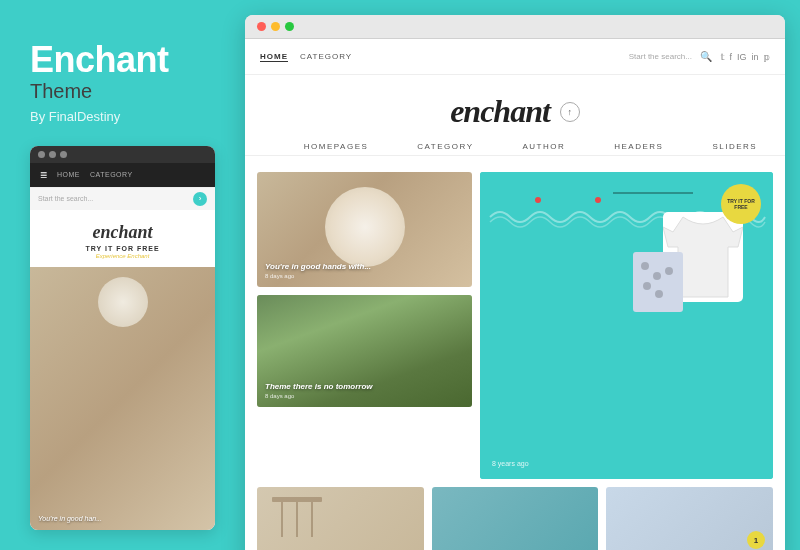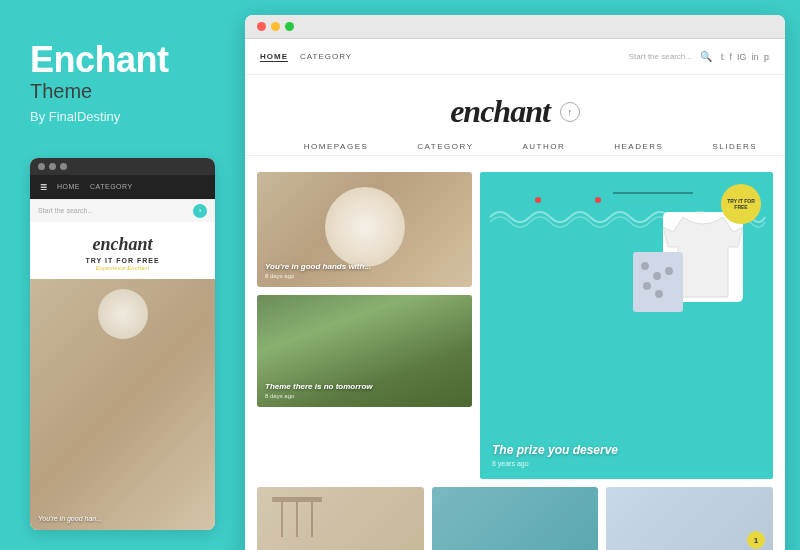--- a/index.html
+++ b/index.html
@@ -35,21 +35,21 @@
     .left-panel .brand-subtitle {
       font-size: 20px;
       font-weight: 400;
       color: #404040;
       margin-bottom: 6px;
     }
 
     .left-panel .brand-author {
       font-size: 13px;
       color: rgba(255,255,255,0.85);
-      margin-bottom: 34px;
+      margin-bottom: 22px;
     }
 
     
     .mini-preview {
       background: white;
       border-radius: 8px;
       overflow: hidden;
       flex: 1;
       display: flex;
       flex-direction: column;
@@ -700,21 +700,20 @@
             </div>
 
             <div class="hanger-line" style="right:40px;left:auto;width:80px;"></div>
           </div>
 
           <div class="try-badge">
             <div class="try-text">TRY IT FOR FREE</div>
           </div>
 
           <div class="post-large-overlay">
-            <div class="post-large-title">The prize you deserve</div>
             <div class="post-large-date">8 years ago</div>
           </div>
         </div>
       </div>
     </div>
 
     <div class="bottom-row">
       <div class="bottom-post bottom-post-1">
 
         <svg width="60" height="70" viewBox="0 0 60 70" style="position:absolute;top:0;left:10px;opacity:0.5;">

